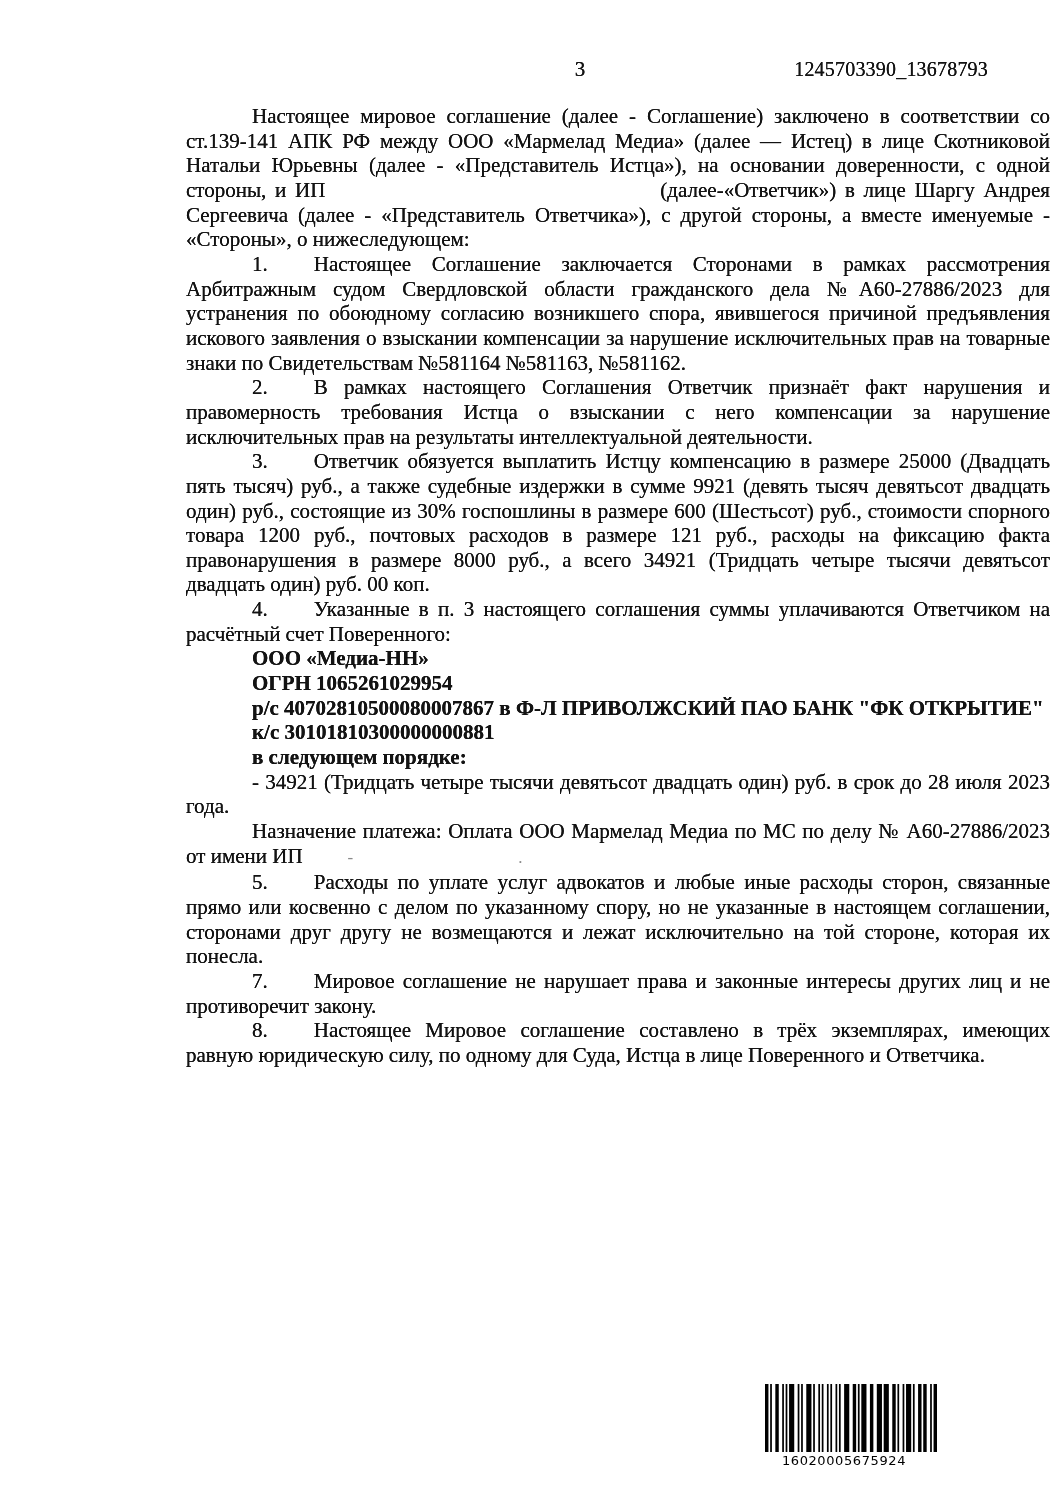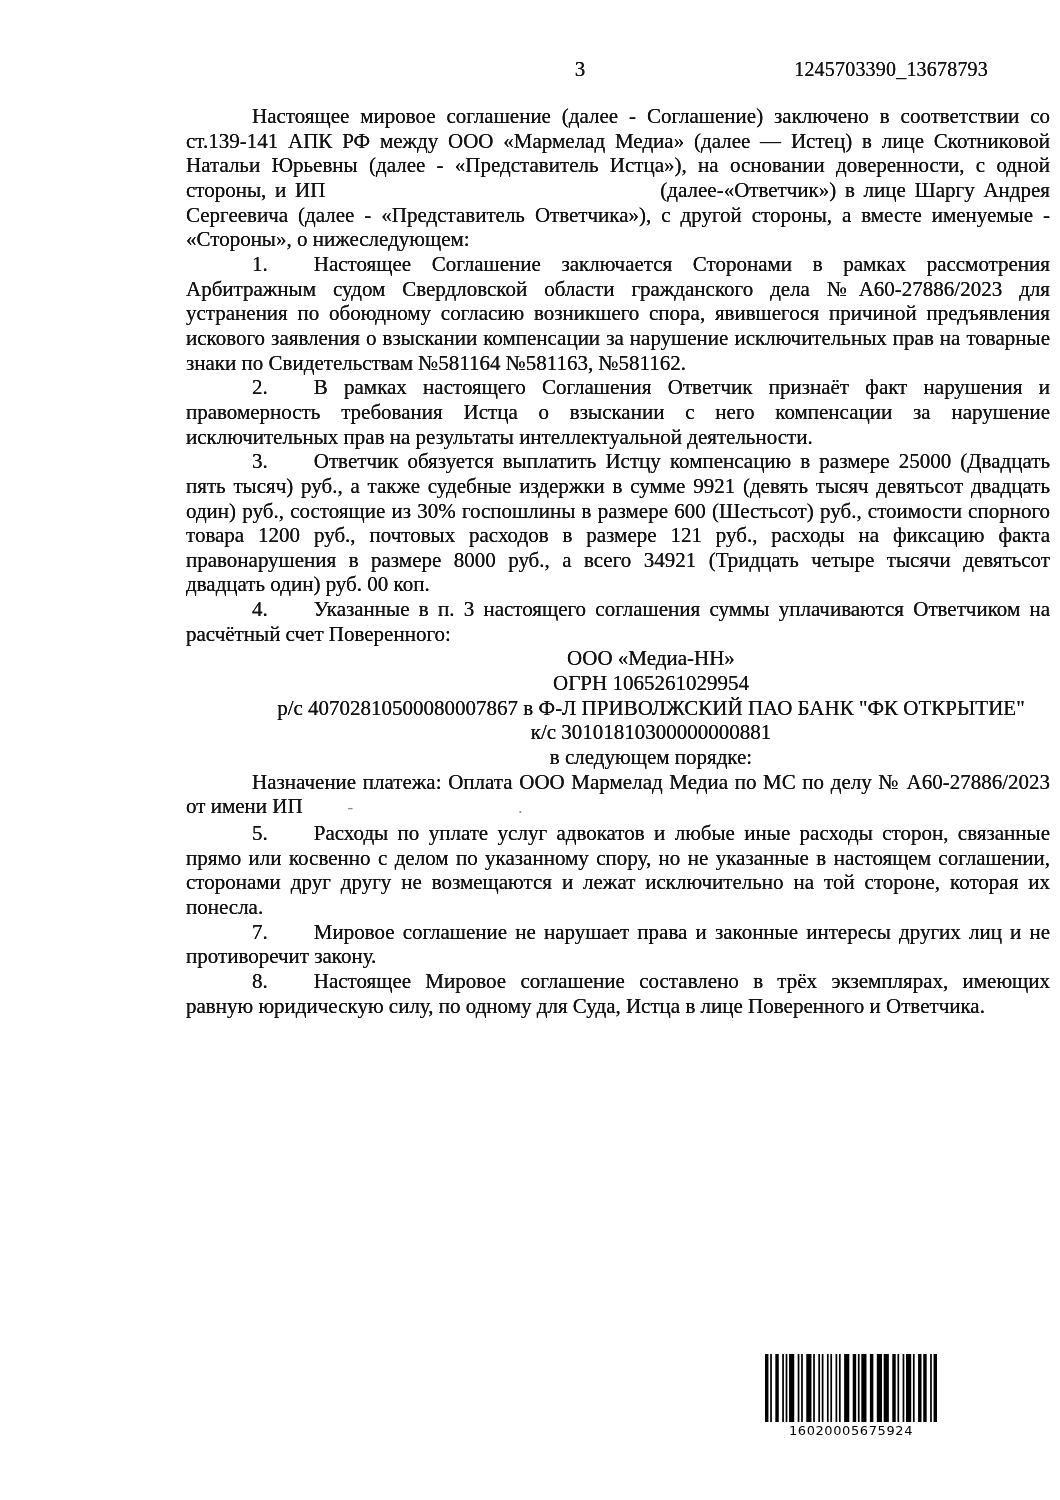--- a/index.html
+++ b/index.html
@@ -37,28 +37,28 @@
     top: 104px;
     left: 148px;
     width: 864px;
     font-size: 21px;
     line-height: 24.65px;
     text-align: justify;
     text-shadow: 0 0 0.4px #000;
     margin-left: 38px;
   }
   .para { margin: 0; text-indent: 66px; }
-  .line { text-align: center; padding-left: 66px; white-space: nowrap; }
+  .line { text-align: left; padding-left: 66px; white-space: nowrap; font-weight: bold; }
   .gap { display: inline-block; height: 1px; }
   .faint { color: #8a8a8a; text-shadow: none; font-size: 17px; }
   .barcode {
     position: absolute;
     left: 765px;
-    top: 1354px;
-    width: 172px;
+    top: 1384px;
+    width: 158px;
     text-align: center;
   }
   .barcode svg { display: block; }
   .barcode-num {
     font-family: "DejaVu Sans", sans-serif;
     font-size: 13px;
     letter-spacing: 0.6px;
     color: #000;
     margin-top: 1px;
     text-align: center;
@@ -78,20 +78,21 @@
       <p class="para"><span>Настоящее мировое соглашение (далее - Соглашение) заключено в соответствии со ст.139-141 АПК РФ между ООО «Мармелад Медиа» (далее — Истец) в лице Скотниковой Натальи Юрьевны (далее - «Представитель Истца»), на основании доверенности, с одной стороны, и ИП</span><span class="gap" style="width: 335px;"></span><span>(далее-«Ответчик») в лице Шаргу Андрея Сергеевича (далее - «Представитель Ответчика»), с другой стороны, а вместе именуемые - «Стороны», о нижеследующем:</span></p>
       <p class="para"><span>1.</span><span class="gap" style="width: 46px;"></span><span>Настоящее Соглашение заключается Сторонами в рамках рассмотрения Арбитражным судом Свердловской области гражданского дела №А60-27886/2023 для устранения по обоюдному согласию возникшего спора, явившегося причиной предъявления искового заявления о взыскании компенсации за нарушение исключительных прав на товарные знаки по Свидетельствам №581164 №581163, №581162.</span></p>
       <p class="para"><span>2.</span><span class="gap" style="width: 46px;"></span><span>В рамках настоящего Соглашения Ответчик признаёт факт нарушения и правомерность требования Истца о взыскании с него компенсации за нарушение исключительных прав на результаты интеллектуальной деятельности.</span></p>
       <p class="para"><span>3.</span><span class="gap" style="width: 46px;"></span><span>Ответчик обязуется выплатить Истцу компенсацию в размере 25000 (Двадцать пять тысяч) руб., а также судебные издержки в сумме 9921 (девять тысяч девятьсот двадцать один) руб., состоящие из 30% госпошлины в размере 600 (Шестьсот) руб., стоимости спорного товара 1200 руб., почтовых расходов в размере 121 руб., расходы на фиксацию факта правонарушения в размере 8000 руб., а всего 34921 (Тридцать четыре тысячи девятьсот двадцать один) руб. 00 коп.</span></p>
       <p class="para"><span>4.</span><span class="gap" style="width: 46px;"></span><span>Указанные в п. 3 настоящего соглашения суммы уплачиваются Ответчиком на расчётный счет Поверенного:</span></p>
       <div class="line"><span>ООО «Медиа-НН»</span></div>
       <div class="line"><span>ОГРН 1065261029954</span></div>
       <div class="line"><span>р/с 40702810500080007867 в Ф-Л ПРИВОЛЖСКИЙ ПАО БАНК "ФК ОТКРЫТИЕ"</span></div>
       <div class="line"><span>к/с 30101810300000000881</span></div>
       <div class="line"><span>в следующем порядке:</span></div>
+      <p class="para"><span>- 34921 (Тридцать четыре тысячи девятьсот двадцать один) руб. в срок до 28 июля 2023 года.</span></p>
       <p class="para"><span>Назначение платежа: Оплата ООО Мармелад Медиа по МС по делу № А60-27886/2023 от имени ИП</span><span class="gap" style="width: 45px;"></span><span class="faint">-</span><span class="gap" style="width: 165px;"></span><span class="faint">.</span></p>
       <p class="para"><span>5.</span><span class="gap" style="width: 46px;"></span><span>Расходы по уплате услуг адвокатов и любые иные расходы сторон, связанные прямо или косвенно с делом по указанному спору, но не указанные в настоящем соглашении, сторонами друг другу не возмещаются и лежат исключительно на той стороне, которая их понесла.</span></p>
       <p class="para"><span>7.</span><span class="gap" style="width: 46px;"></span><span>Мировое соглашение не нарушает права и законные интересы других лиц и не противоречит закону.</span></p>
       <p class="para"><span>8.</span><span class="gap" style="width: 46px;"></span><span>Настоящее Мировое соглашение составлено в трёх экземплярах, имеющих равную юридическую силу, по одному для Суда, Истца в лице Поверенного и Ответчика.</span></p>
     </div>
 
   <div class="barcode">
     <svg id="barcode-svg" width="172" height="68" preserveAspectRatio="none" viewBox="0 0 100 68">
         <rect x="0" y="0" width="2" height="68" fill="#000000"></rect>
         <rect x="3" y="0" width="1" height="68" fill="#000000"></rect>

